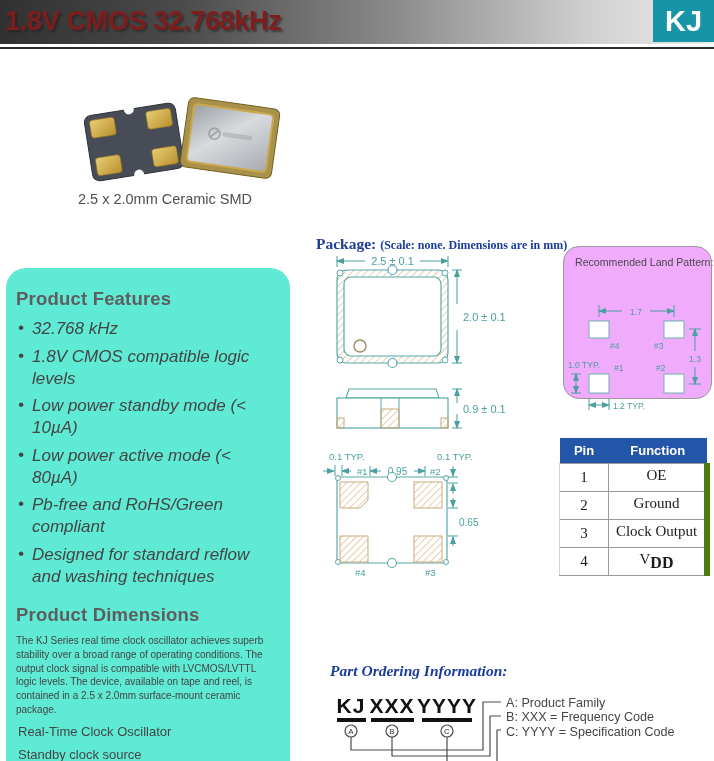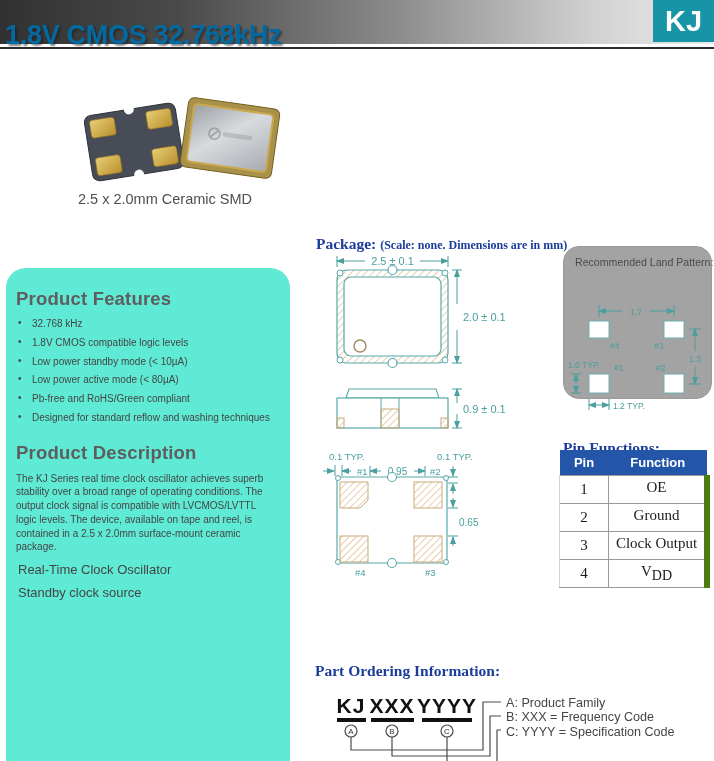--- a/index.html
+++ b/index.html
@@ -3,62 +3,62 @@
 <meta charset="utf-8">
 <style>
   html,body{margin:0;padding:0;}
   body{width:714px;height:761px;overflow:hidden;background:#fff;
        font-family:"Liberation Sans",sans-serif;position:relative;}
   .abs{position:absolute;}
 
   
   .hdr{left:0;top:0;width:714px;height:44px;
        background:linear-gradient(90deg,#313131 0%,#4a4a4a 25%,#8a8a8a 55%,#cfcfcf 82%,#ececec 100%);}
-  .hdr-title{left:5px;top:20px;font-size:27px;font-weight:bold;color:#0369a1;
+  .hdr-title{left:5px;top:6px;font-size:27px;font-weight:bold;color:#7f1d1d;
        letter-spacing:-0.3px;text-shadow:2px 2px 2px rgba(30,30,30,.55);white-space:nowrap;}
   .logo{right:0;top:0;width:61px;height:42px;background:#1794a5;color:#fff;
        font-weight:bold;font-size:29px;display:flex;align-items:center;justify-content:center;}
   .hdr-rule{left:0;top:47px;width:714px;height:2px;background:#2d2d2d;}
 
   
   .caption{left:78px;top:191px;font-size:14.5px;color:#4f4f4f;}
 
   
   .panel{left:6px;top:228px;width:284px;height:533px;background:#5eead4;
        border-radius:20px 20px 0 0;box-sizing:border-box;padding:20px 15px 0 10px;color:#454545;margin-top:40px;}
   .panel-h{font-size:18.5px;font-weight:bold;color:#5e5e5e;margin:0;letter-spacing:.2px;}
-  .features{list-style:none;margin:8px 0 0 1px;padding:0;font-size:10px;}
+  .features{list-style:none;margin:8px 0 0 1px;padding:0;font-size:17px;font-style:italic;}
   .features li{position:relative;padding-left:15px;margin-bottom:6px;line-height:1.28;}
   .features li::before{content:"•";position:absolute;left:1px;top:-1px;}
   .desc{font-size:10px;line-height:1.37;margin:8px 0 0 0;}
   .mt1{margin-top:17px;} .mt2{margin-top:19px;}
   .app-line{font-size:13px;margin-top:8px;padding-left:2px;}
 
   
   .bluehead{font-family:"Liberation Serif",serif;font-weight:bold;color:#1b3c9b;
        font-size:15.5px;white-space:nowrap;}
   .bluehead .note{font-size:12px;}
 
   
-  .land-box{left:563px;top:246px;width:149px;height:153px;background:#a3a3a3;
+  .land-box{left:563px;top:246px;width:149px;height:153px;background:#f0abfc;
        border:1.3px solid #9a9a9a;border-radius:16px;box-sizing:border-box;}
   .land-title{position:absolute;left:11px;top:9px;font-size:10.6px;color:#4a4a4a;white-space:nowrap;}
 
   
-  .pin-table{left:559px;top:450px;width:151px;border-collapse:collapse;
+  .pin-table{left:559px;top:438px;width:151px;border-collapse:collapse;
        font-family:"Liberation Serif",serif;}
   .pin-table th{background:#2356a9;color:#fff;font-family:"Liberation Sans",sans-serif;
        font-size:13px;font-weight:bold;height:23px;}
   .pin-table td{background:#fff;font-size:15px;color:#1a1a1a;text-align:center;height:25px;
        border-top:1px solid #9a9a9a;}
   .pin-table td:first-child{border-right:1px solid #9a9a9a;width:46px;}
   .pin-table tr:last-child td{border-bottom:1px solid #9a9a9a;}
   .pin-table td:last-child{border-right:6px solid #4d7c0f;}
   .pin-table td:first-child{border-left:1px solid #ccd3e4;}
-  .pin-table sub{font-size:14px;}
+  .pin-table sub{font-size:16px;font-weight:bold;}
 
   svg text{font-family:"Liberation Sans",sans-serif;}
   .dim{fill:#4a9f9f;}
   .ord-legend{fill:#454545;font-size:12.6px;}
 </style>
 </head>
 <body>
 
 <div class="abs hdr"></div>
 <div class="abs hdr-title">1.8V CMOS 32.768kHz</div>
@@ -101,21 +101,21 @@
 <div class="abs panel">
   <h2 class="panel-h">Product Features</h2>
   <ul class="features">
     <li>32.768 kHz</li>
     <li>1.8V CMOS compatible logic levels</li>
     <li>Low power standby mode (&lt; 10µA)</li>
     <li>Low power active mode (&lt; 80µA)</li>
     <li>Pb-free and RoHS/Green compliant</li>
     <li>Designed for standard reflow and washing techniques</li>
   </ul>
-  <h2 class="panel-h mt1">Product Description</h2>
+  <h2 class="panel-h mt1">Product Dimensions</h2>
   <p class="desc">The KJ Series real time clock oscillator achieves superb stability over a broad range of operating conditions. The output clock signal is compatible with LVCMOS/LVTTL logic levels.  The device, available on tape and reel, is contained in a 2.5 x 2.0mm surface-mount ceramic package.</p>
   <div class="app-line">Real-Time Clock Oscillator</div>
   <div class="app-line">Standby clock source</div>
 </div>
 
 <div class="abs bluehead" style="left:316px;top:235px;">
   <span>Package:</span>
   <span class="note">(Scale: none. Dimensions are in mm)</span>
 </div>
 
@@ -271,21 +271,21 @@
       <td>3</td>
       <td><span>Clock Output</span><sub></sub></td>
     </tr>
     <tr>
       <td>4</td>
       <td><span>V</span><sub>DD</sub></td>
     </tr>
   </tbody>
 </table>
 
-<div class="abs bluehead" style="left:315px;top:662px;">Part Ordering Information:</div>
+<div class="abs bluehead" style="left:330px;top:662px;font-style:italic;">Part Ordering Information:</div>
 <svg class="abs" style="left:330px;top:686px;" width="384" height="75" viewBox="0 0 384 75">
   <g font-family="Liberation Serif,serif" font-weight="bold" fill="#111">
     <text x="21" y="27" font-size="21" text-anchor="middle" letter-spacing="1">KJ</text>
     <text x="62" y="27" font-size="21" text-anchor="middle" letter-spacing="1">XXX</text>
     <text x="117" y="27" font-size="21" text-anchor="middle" letter-spacing="1">YYYY</text>
   </g>
   <rect x="7" y="32" width="29" height="4" fill="#111"></rect>
   <rect x="41" y="32" width="43" height="4" fill="#111"></rect>
   <rect x="92" y="32" width="50" height="4" fill="#111"></rect>
   <g stroke="#4c4c4c" fill="none" stroke-width="1.2">

